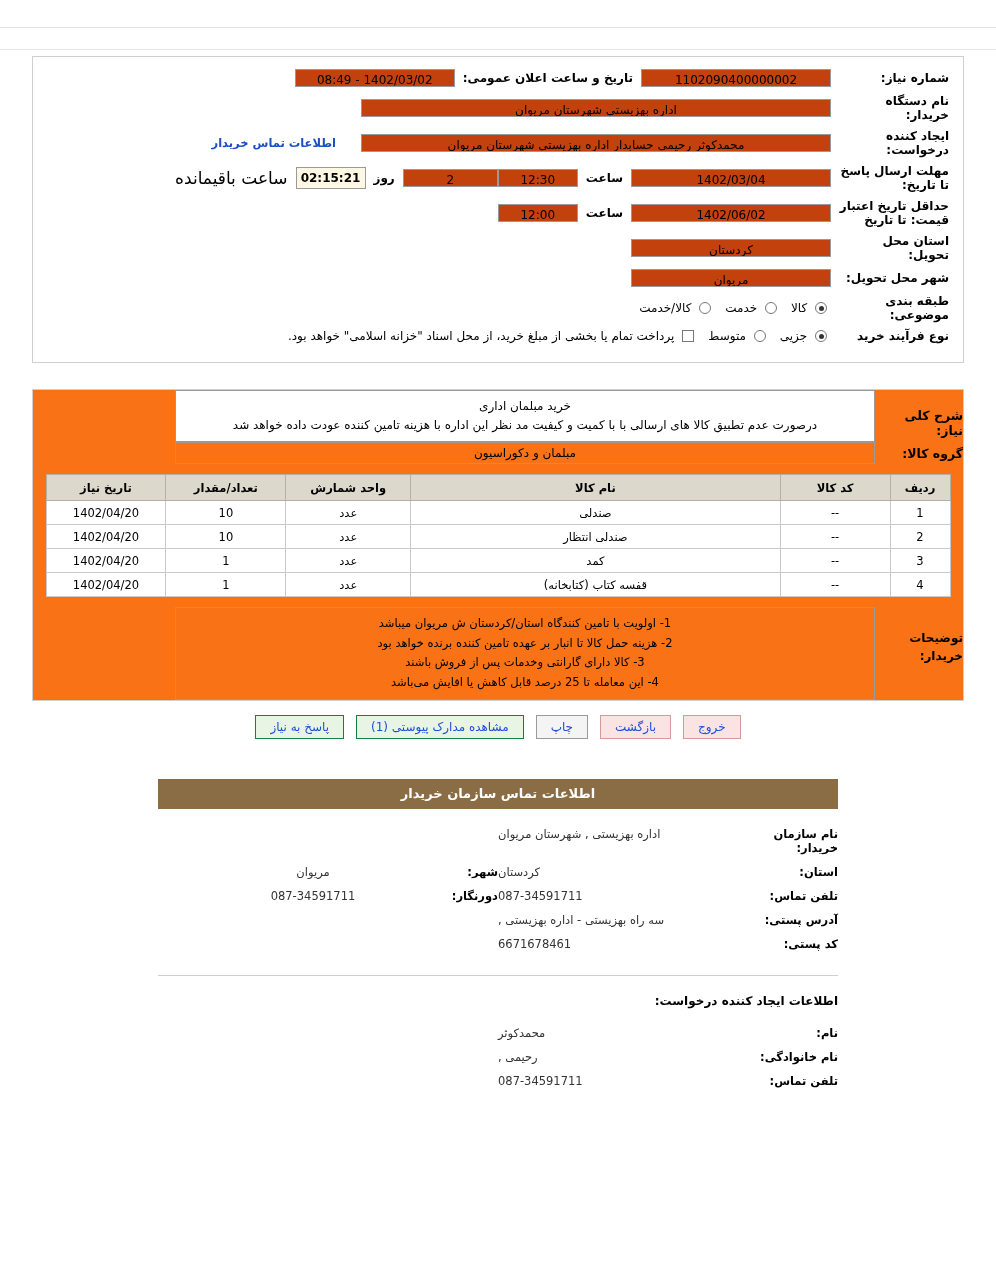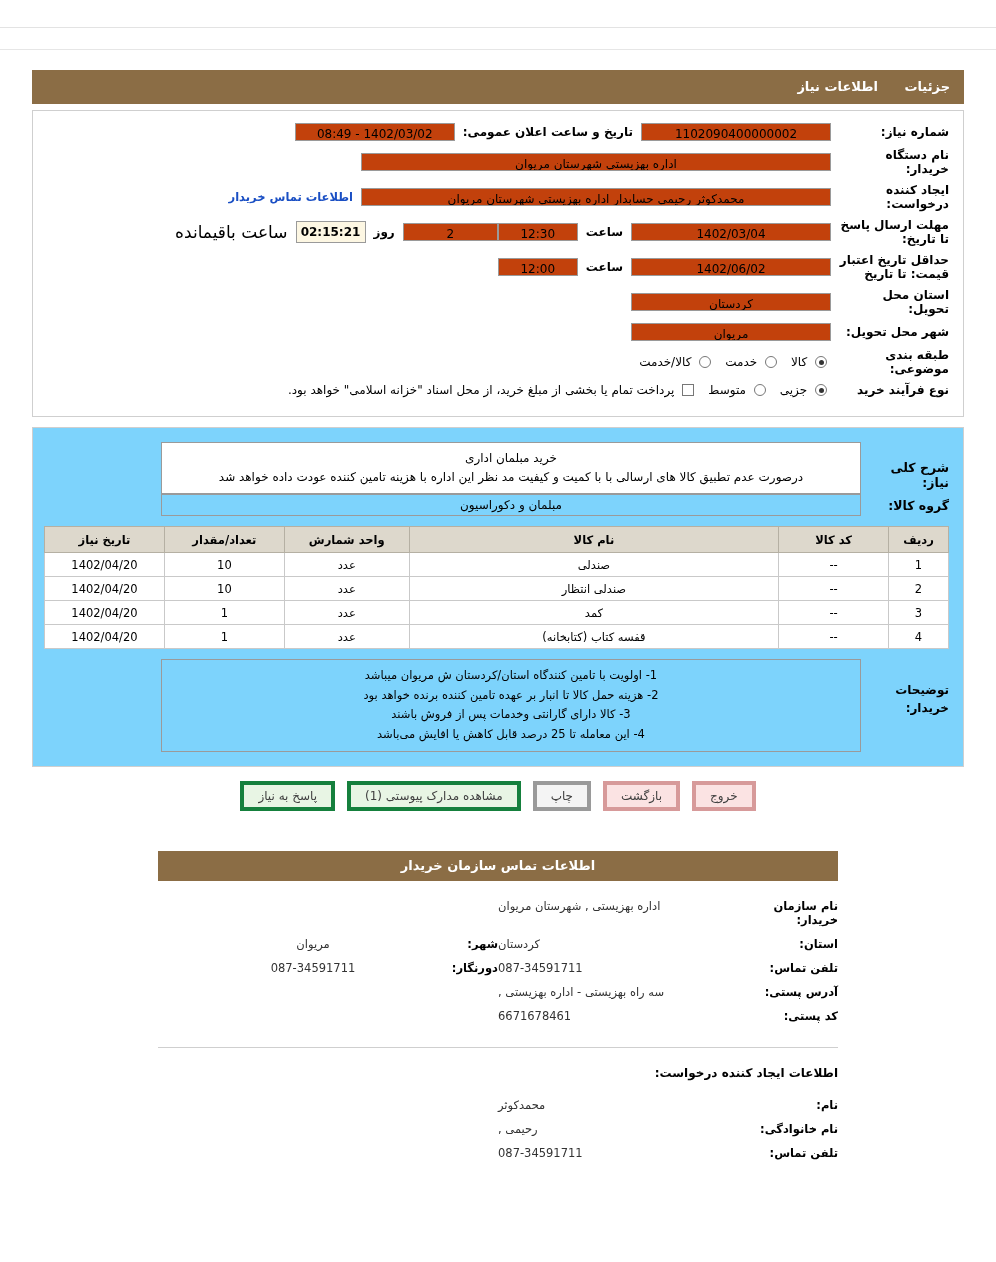--- a/index.html
+++ b/index.html
@@ -104,21 +104,21 @@
     font-weight: bold;
     font-size: 12px;
     margin: 0 8px;
     white-space: nowrap;
   }
   .link {
     color: #1a4fc4;
     font-size: 11.5px;
     text-decoration: none;
     font-weight: bold;
-    margin-right: 8px;
+    margin-right: 25px;
     cursor: pointer;
   }
   .countdown {
     border: 1px solid #9a9a9a;
     background: #fdf7e3;
     width: 70px;
     height: 22px;
     line-height: 20px;
     text-align: center;
     font-size: 12px;
@@ -152,23 +152,22 @@
     width: 12px; height: 12px;
     border: 1px solid #777;
     background: #fff;
     vertical-align: -2px;
     margin: 0 4px;
   }
   .opt { font-size: 12px; margin-left: 10px; white-space: nowrap; }
 
   .desc-panel {
     border: 1px solid #cfcfcf;
-    background: #7dd3fc;
-    padding: 14px;
-    margin-top: 10px;
+    background: #f97316;
+    margin-top: 26px;
     position: relative;
   }
   .desc-row { display: flex; align-items: flex-start; }
   .desc-lbl {
     width: 80px;
     font-weight: bold;
     font-size: 12.5px;
     text-align: right;
     padding-top: 18px;
   }
@@ -239,23 +238,23 @@
     padding-top: 22px;
     line-height: 1.5;
   }
   .btnbar {
     display: flex;
     justify-content: center;
     gap: 12px;
     margin: 14px 0 0 0;
   }
   .btn {
-    border: 4px solid #15803d;
+    border: 1px solid #15803d;
     background: #e8f5e4;
-    color: #404040;
+    color: #1d4ed8;
     font-size: 12px;
     padding: 4px 14px;
     cursor: pointer;
     font-family: inherit;
   }
   .btn.alt { border-color: #d79a9a; background: #fbe3e3; }
   .btn.neutral { border-color: #9a9a9a; background: #f4f4f4; }
 
   .contact-header {
     background: #8b6d45;
@@ -293,24 +292,20 @@
 
   <div class="topbar"></div>
   <div class="topbar2"></div>
 
   <div class="watermark">
     <span>ستاد</span>
   </div>
 
   <div class="content">
 
-    <div class="section-header">
-      <span class="tab">جزئیات</span>
-      <span class="tab">اطلاعات نیاز</span>
-    </div>
 
     <div class="panel">
 
       <div class="row">
         <div class="lbl">شماره نیاز:</div>
         <div class="fld f-need">1102090400000002</div>
         <div class="inline-lbl">تاریخ و ساعت اعلان عمومی:</div>
         <div class="fld f-date">1402/03/02 - 08:49</div>
       </div>
 

